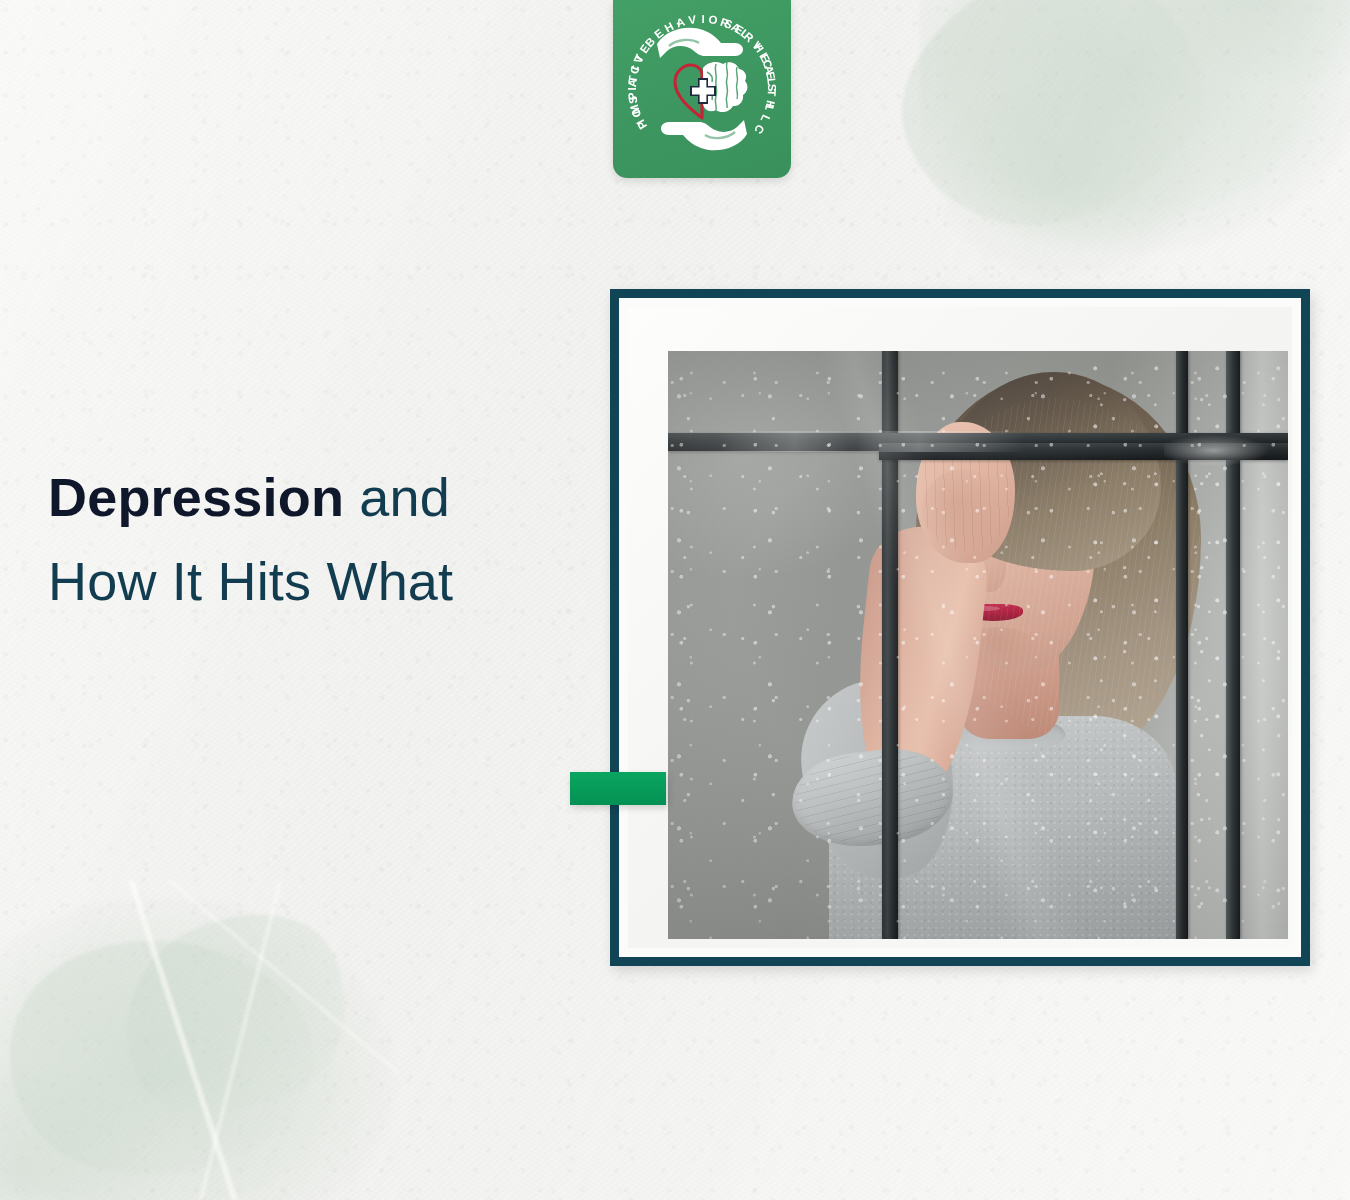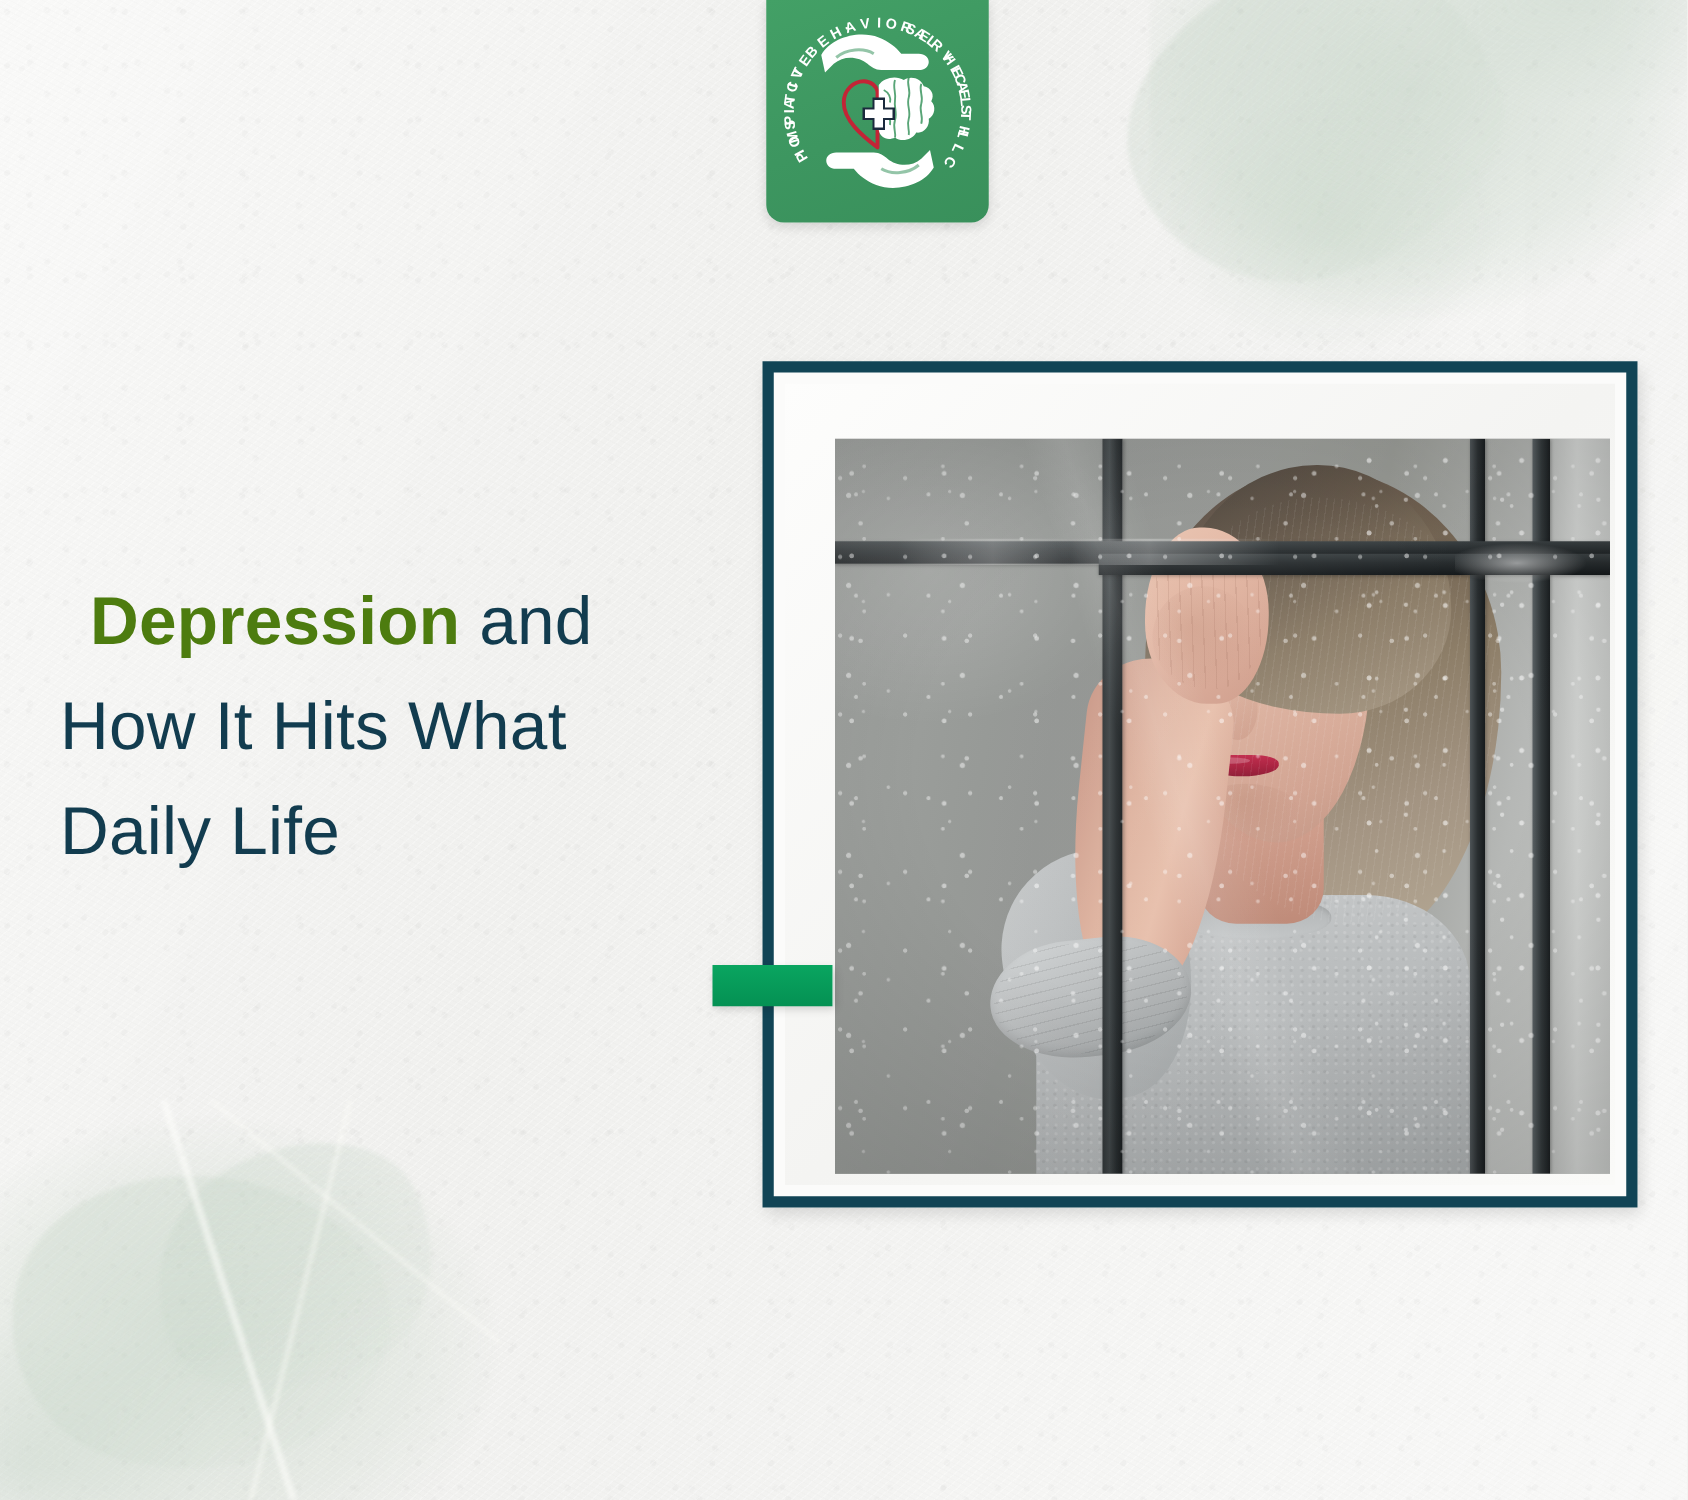--- a/index.html
+++ b/index.html
@@ -129,21 +129,21 @@
     width: 520px;
     color: #123c4f;
     font-size: 54px;
     line-height: 84px;
     letter-spacing: 0.2px;
     font-weight: 400;
   }
   .headline .ln { display: block; white-space: nowrap; }
   .hl-light { font-weight: 400; }
   .hl-bold  { font-weight: 400; }
-  .hl-green { font-weight: 700; color: #4d7c0f; margin-left: 24px; }
+  .hl-green { font-weight: 700; color: #0f172a; }
 
   
   .frame-wrap {
     position: absolute;
     left: 610px;
     top: 289px;
     width: 700px;
     height: 677px;
   }
   .frame-border {
@@ -504,23 +504,20 @@
     </svg>
   </div>
 
   <div class="headline">
     <span class="ln">
       <span class="hl-green">Depression</span><span class="hl-light"> and</span>
     </span>
     <span class="ln">
       <span class="hl-light">How It </span><span class="hl-bold">Hits</span><span class="hl-light"> What</span>
     </span>
-    <span class="ln">
-      <span class="hl-bold">Daily Life</span>
-    </span>
   </div>
 
   <div class="accent-bar"></div>
 
   <div class="frame-wrap">
     <div class="frame-border">
       <div class="frame-mat">
 
         <div class="photo">
           <div class="glass"></div>

